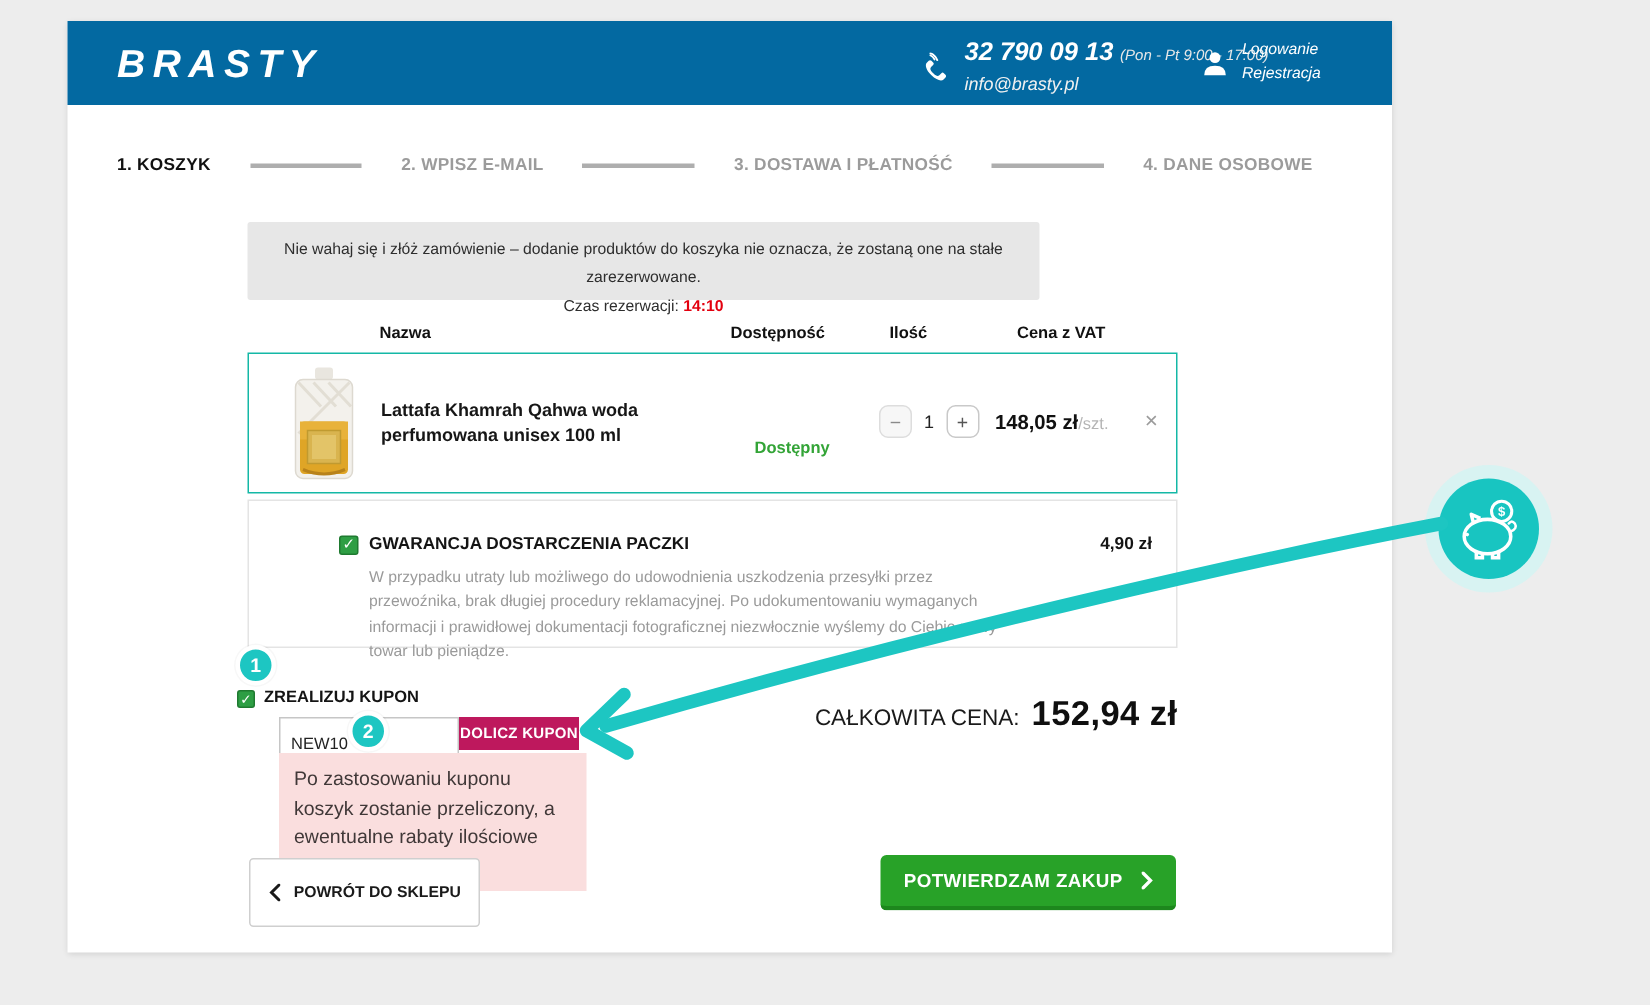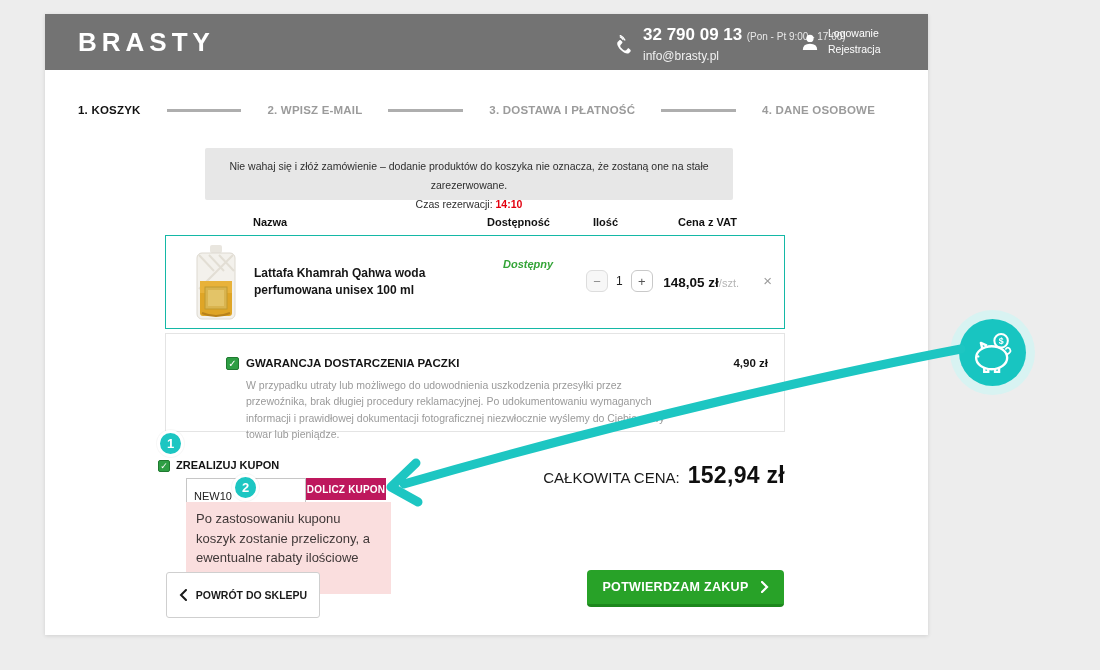--- a/index.html
+++ b/index.html
@@ -10,21 +10,21 @@
     position:relative;
     overflow:hidden;
     color:#1a1a1a;
   }
   .card {
     position:absolute; left:45px; top:14px; width:883px; height:621px;
     background:#ffffff;
     box-shadow:0 1px 4px rgba(0,0,0,.12);
   }
   
-  .header-bar { position:absolute; left:0; top:0; width:883px; height:56px; background:#737373; }
+  .header-bar { position:absolute; left:0; top:0; width:883px; height:56px; background:#0369a1;font-style:italic; }
   .logo {
     position:absolute; left:33px; top:0; height:56px; line-height:56px;
     color:#fff; font-size:26px; font-weight:bold; letter-spacing:5px;
   }
   .hdr-phone { position:absolute; left:567px; top:9px; display:flex; align-items:center; color:#fff; }
   .hdr-phone-icon { width:22px; height:22px; margin-right:9px; margin-top:4px; }
   .hdr-phone-lines { display:flex; flex-direction:column; line-height:1.45; }
   .hdr-phone-num { font-size:17px; font-weight:bold;text-align:right; }
   .hdr-phone-hours { font-size:10px; font-weight:normal; color:#e8e8e8; }
   .hdr-phone-mail { font-size:12px; color:#f1f1f1; }
@@ -38,37 +38,36 @@
   }
   .step { font-size:11.5px; font-weight:bold; color:#9b9b9b; white-space:nowrap; letter-spacing:.2px; }
   .step.active { color:#111; }
   .step-line { flex:1; height:3px; background:#aeaeae; margin:0 26px; }
   
   .notice {
     position:absolute; left:120px; top:134px; width:528px; height:52px;
     background:#e7e7e7; border-radius:2px;
     font-size:10.5px; color:#2e2e2e; text-align:center; line-height:1.8;
     padding-top:9px;
-    margin-left:40px;
   }
   .timer { color:#e3000f; font-weight:bold; }
   
   .thead { position:absolute; top:202px; font-size:11px; font-weight:bold; color:#111; }
   .th-name { left:208px; } .th-avail { left:442px; } .th-qty { left:548px; } .th-price { left:633px; }
   
   .product-box {
     position:absolute; left:120px; top:221px; width:620px; height:94px;
     border:1px solid #14b8a6; background:#fff;
   }
   .product-img { position:absolute; left:20px; top:7px; width:60px; height:80px; }
   .product-name {
     position:absolute; left:88px; top:29px; width:240px;
     font-size:12px; font-weight:bold; line-height:1.45; color:#161616;
   }
-  .avail { position:absolute; left:337px; top:22px; font-size:11px; font-weight:bold; color:#33a437;font-style:italic; }
+  .avail { position:absolute; left:337px; top:57px; font-size:11px; font-weight:bold; color:#33a437; }
   .stepper { position:absolute; left:420px; top:34px; display:flex; align-items:center; }
   .step-btn {
     width:22px; height:22px; border-radius:6px; font-size:13px; color:#8a8a8a;
     display:flex; align-items:center; justify-content:center; background:#f7f7f7;
     border:1px solid #ddd; cursor:pointer;
   }
   .step-btn.plus { background:#fff; border:1px solid #c9c9c9; color:#555; }
   .qty-val { font-size:12px; color:#222; margin:0 8px; }
   .price-wrap { position:absolute; top:37px; right:45px; white-space:nowrap; }
   .price { font-size:13.5px; font-weight:bold; color:#111; }

